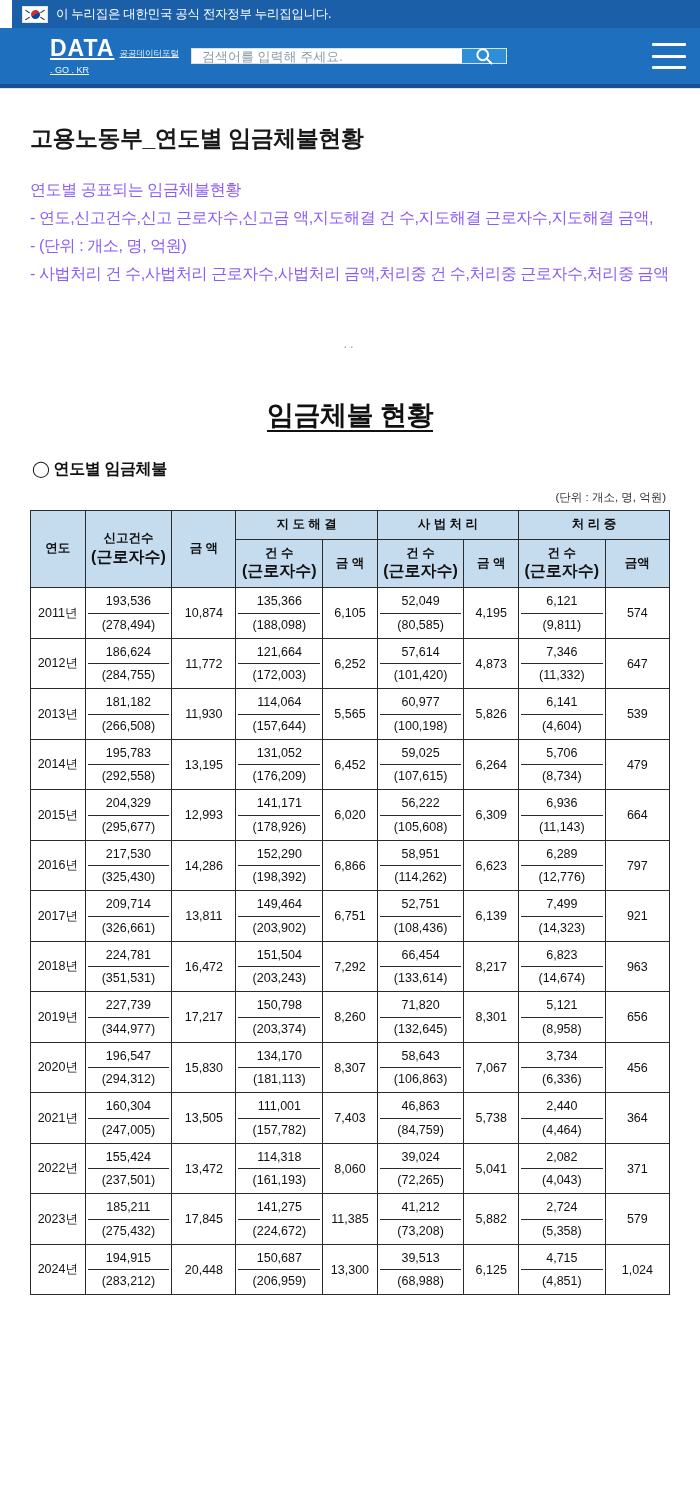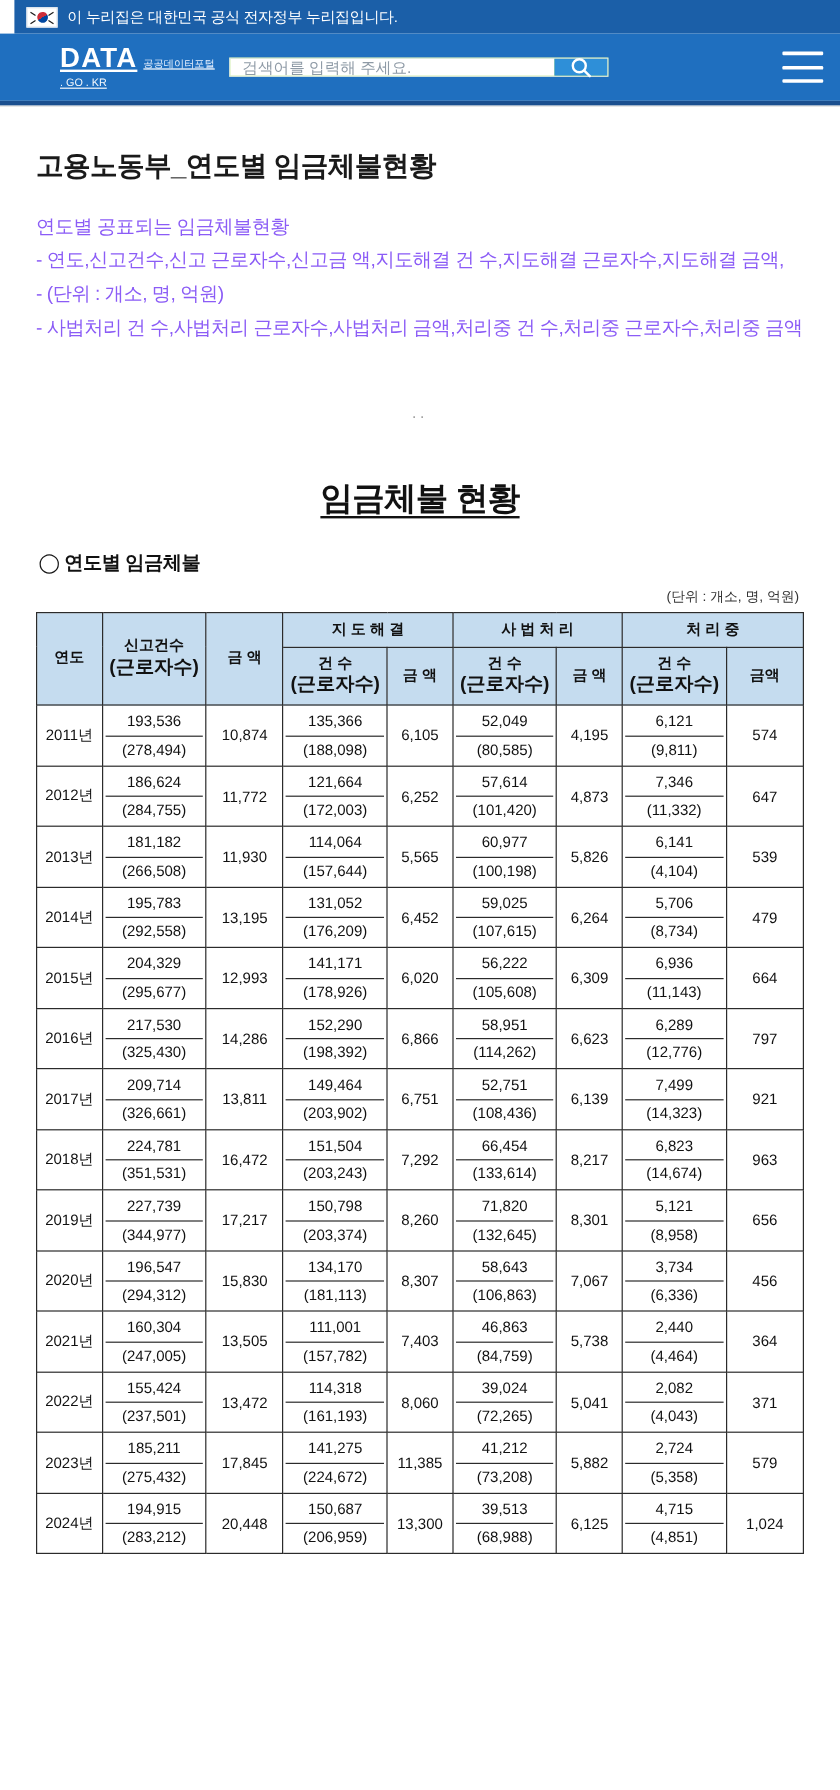--- a/index.html
+++ b/index.html
@@ -336,21 +336,21 @@
                 <div class="bot">(157,644)</div>
               </td>
               <td class="amt">5,565</td>
               <td class="pair">
                 <div class="top">60,977</div>
                 <div class="bot">(100,198)</div>
               </td>
               <td class="amt">5,826</td>
               <td class="pair">
                 <div class="top">6,141</div>
-                <div class="bot">(4,104)</div>
+                <div class="bot">(4,604)</div>
               </td>
               <td class="amt">539</td>
             </tr>
             <tr>
               <td class="year">2014년</td>
               <td class="pair">
                 <div class="top">195,783</div>
                 <div class="bot">(292,558)</div>
               </td>
               <td class="amt">13,195</td>

